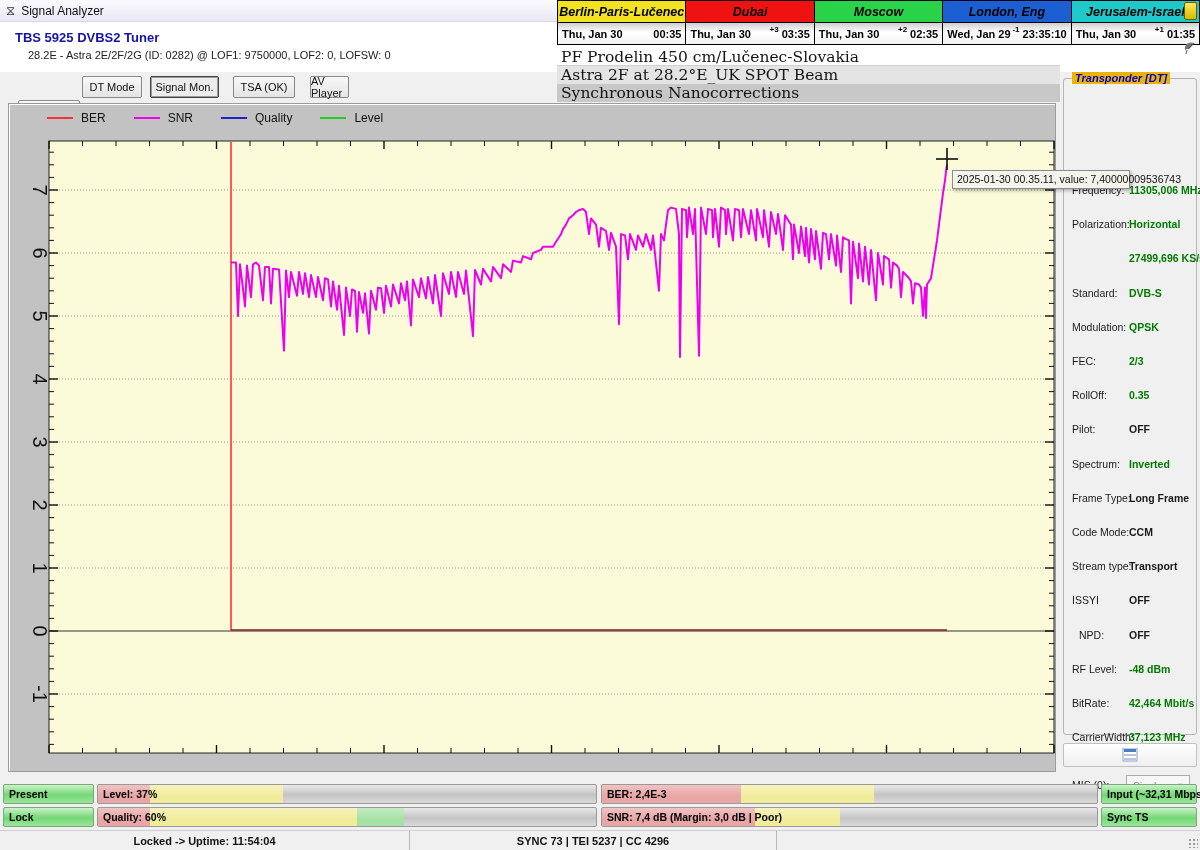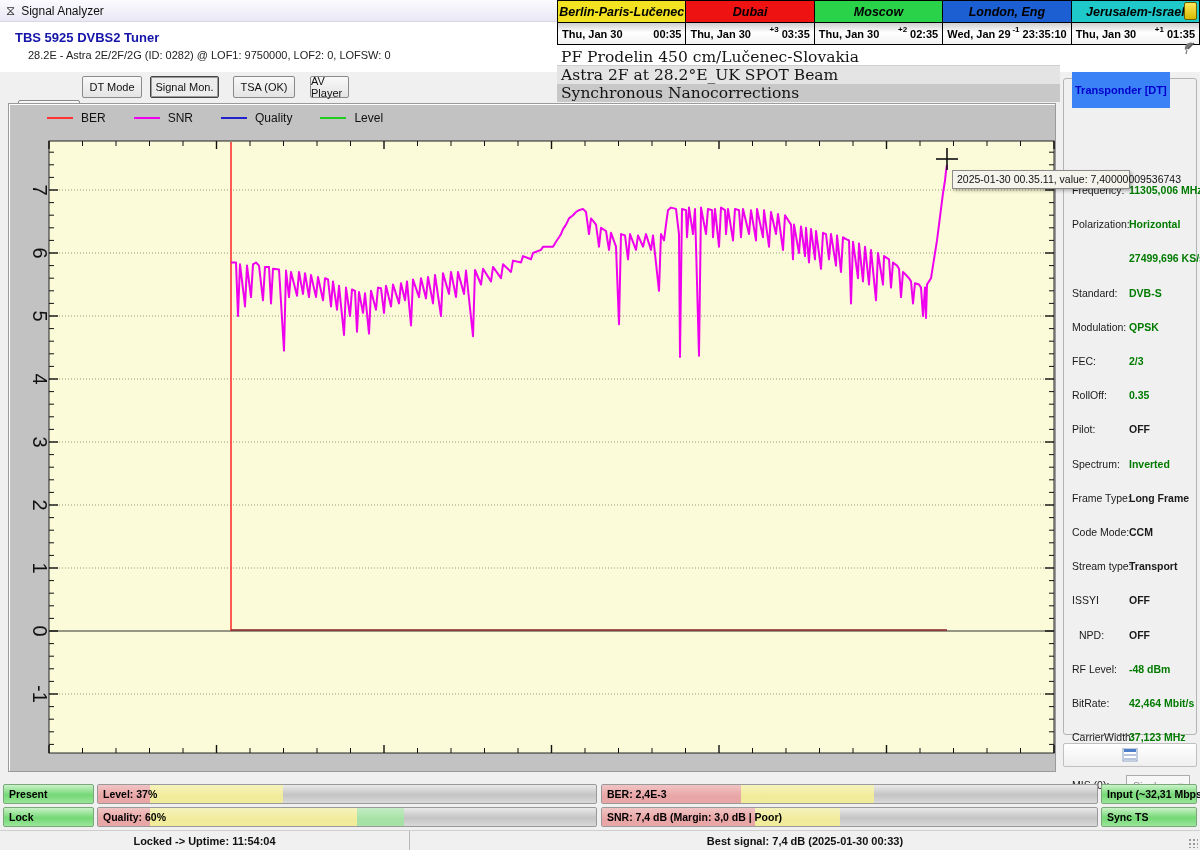--- a/index.html
+++ b/index.html
@@ -48,21 +48,21 @@
   #legend { position:absolute; left:38px; top:5px; height:18px; display:flex; align-items:center; font-size:12px; color:#111; }
   .leg-item { display:flex; align-items:center; margin-right:28px; }
   .leg-line { width:26px; height:2px; margin-right:8px; }
 
   
   #tooltip { left:952px; top:170px; width:178px; height:19px; background:#f4f4ec; border:1px solid #8a8a8a; box-shadow:2px 2px 3px rgba(0,0,0,.25); font-size:10.5px; color:#111; line-height:17px; padding-left:4px; white-space:nowrap; z-index:30; }
   #crosshair { left:936px; top:148px; width:22px; height:22px; z-index:31; }
 
   
   #tp-box { left:1063px; top:78px; width:134px; height:657px; border:1px solid #b4b4b4; border-radius:3px; background:#f0f0f0; }
-  #tp-title { position:absolute; left:8px; top:-7px; background:#3b82f6; padding:12px 3px; font-size:11px; font-weight:bold; color:#0000cc; }
+  #tp-title { position:absolute; left:8px; top:-7px; background:#eab308; padding:0 3px; font-size:11px; font-weight:bold; color:#0000cc;font-style:italic; }
   .tp-label { position:absolute; left:8px; font-size:10.5px; color:#1a1a1a; white-space:nowrap; }
   .tp-value { position:absolute; left:65px; font-size:10.5px; font-weight:bold; white-space:nowrap; }
   .tp-green { color:#007b00; } .tp-black { color:#1a1a1a; }
   #mis-select { position:absolute; left:62px; top:696px; width:64px; height:21px; border:1px solid #ababab; background:#f7f7f7; color:#8a8a8a; font-size:10.5px; display:flex; align-items:center; padding-left:6px; }
   #mis-chev { position:absolute; right:4px; color:#9a9a9a; font-size:9px; }
   #tp-btn { left:1063px; top:743px; width:134px; height:24px; background:linear-gradient(#ffffff,#efefef); border:1px solid #c0c0c0; border-radius:2px; display:flex; align-items:center; justify-content:center; }
 
   
   .gbox { position:absolute; height:20px; background:linear-gradient(#c9f2c9,#74d874 55%,#9ae69a); border:1px solid #7aa87a; border-radius:2px; font-size:10.5px; font-weight:bold; color:#000; line-height:18px; padding-left:5px; white-space:nowrap; }
   .zbar { position:absolute; height:20px; background:linear-gradient(#e9e9e9,#c4c4c4 55%,#d9d9d9); border:1px solid #9a9a9a; border-radius:2px; overflow:hidden; }
@@ -436,15 +436,15 @@
     <div class="zbar abs" style="left: 601px; top: 807px; width: 497px;">
       <div class="zseg" style="left: 0%; width: 31%; background: linear-gradient(rgba(255, 255, 255, 0.333), rgb(233, 166, 166) 60%) rgb(233, 166, 166);"></div>
       <div class="zseg" style="left: 31%; width: 17%; background: linear-gradient(rgba(255, 255, 255, 0.333), rgb(241, 236, 155) 60%) rgb(241, 236, 155);"></div>
       <div class="zlabel">SNR: 7,4 dB (Margin: 3,0 dB | Poor)</div>
     </div>
     <div class="gbox abs" style="left: 1101px; top: 807px; width: 96px;">Sync TS</div>
   </div>
 
 <div class="abs" id="statusbar">
   <div class="sb-sec" style="width:410px;">Locked -&gt; Uptime: 11:54:04</div>
-  <div class="sb-sec" style="flex:1;border-right:none;">Best signal: 7,4 dB (2025-01-30 00:33)</div>
+  <div class="sb-sec" style="width:367px;">SYNC 73 | TEI 5237 | CC 4296</div>
   <div id="grip"></div>
 </div>
 
 </body></html>

